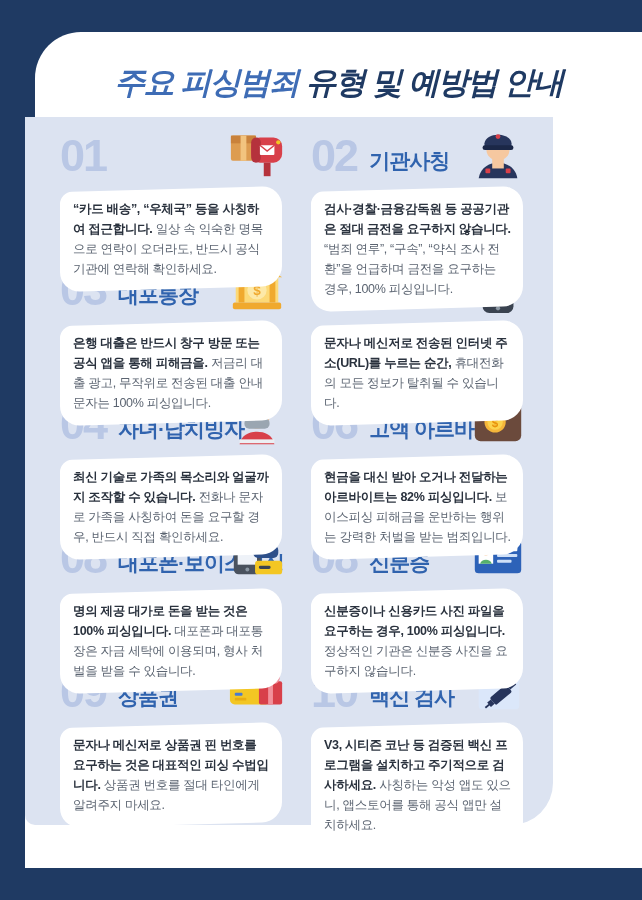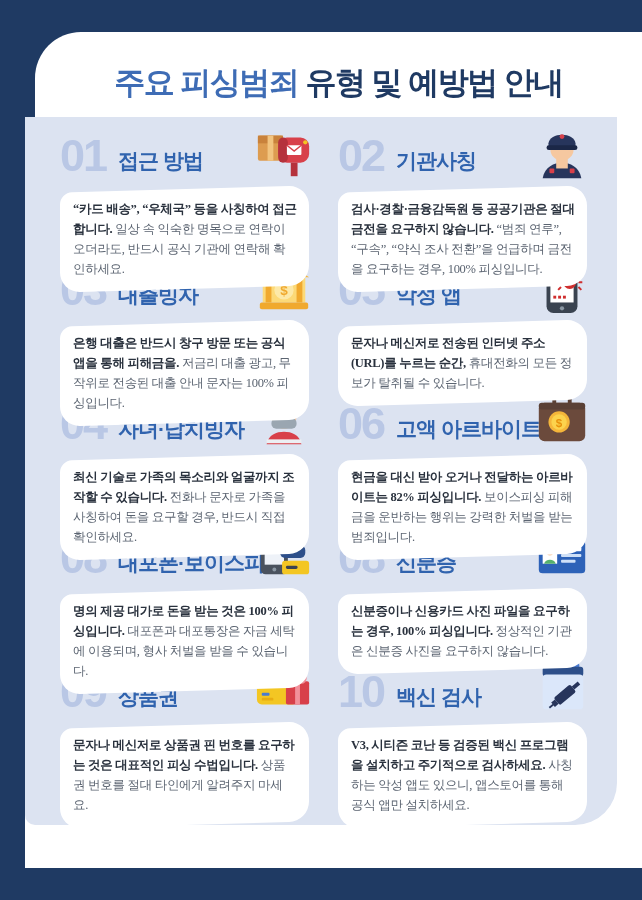--- a/index.html
+++ b/index.html
@@ -6,45 +6,45 @@
   .canvas{
     position:relative;width:642px;height:900px;overflow:hidden;
     background:#ffffff;
     font-family:"Liberation Sans","DejaVu Sans",sans-serif;
   }
   .top-band{position:absolute;left:0;top:0;width:642px;height:117px;background:#1f3a63;}
   .left-stripe{position:absolute;left:0;top:0;width:25px;height:868px;background:#1f3a63;}
   .footer-bar{position:absolute;left:0;bottom:0;width:642px;height:32px;background:#1f3a63;}
   .header-card{
     position:absolute;left:35px;top:32px;width:607px;height:96px;background:#ffffff;
-    border-radius:46px 0 0 0;display:flex;align-items:center;justify-content:center;
+    border-radius:46px 0 0 0;display:flex;align-items:center;justify-content:center;font-style:italic;
   }
   .header-title{
     margin:0;font-size:31px;font-weight:800;letter-spacing:-1.5px;color:#1f3a63;
     padding-top:6px;white-space:nowrap;
   }
   .header-title .hl{color:#3e6cb5;}
   .panel{
-    position:absolute;left:25px;top:117px;width:592px;height:708px;
+    position:absolute;left:25px;top:117px;width:528px;height:708px;
     background:#dce3f1;border-radius:0 0 42px 10px;
     box-sizing:border-box;padding:15px 28px 0 35px;
     display:grid;grid-template-columns:1fr 1fr;column-gap:27px;grid-auto-rows:134px;
   }
   .cell{position:relative;}
   .cell-head{position:relative;height:52px;display:flex;align-items:flex-start;}
   .num{
     font-size:45px;line-height:48px;font-weight:800;letter-spacing:-2px;color:#b9c7e5;
   }
   .cell-title{
     margin:15px 0 0 12px;font-size:21px;font-weight:800;letter-spacing:-1px;color:#3063ae;
     white-space:nowrap;
   }
   .icon{position:absolute;right:-2px;top:-8px;width:58px;height:58px;}
   .icon svg{width:58px;height:58px;display:block;}
-  .bubble{position:relative;margin:5px 2px 0 0;padding:10px 12px 10px 13px;z-index:1;font-family:Liberation Serif, serif;}
+  .bubble{position:relative;margin:5px 2px 0 0;padding:10px 12px 10px 13px;z-index:1;}
   .bubble::before{
     content:"";position:absolute;inset:0;background:#ffffff;z-index:-1;
     border-radius:12px 20px 20px 20px;transform:skewY(-1.6deg);
   }
   .body-text{font-size:12.5px;line-height:1.52;color:#5b6471;letter-spacing:-0.3px;}
   .body-text .b{font-weight:700;color:#2a323e;}
 </style>
 </head>
 <body>
 
@@ -54,21 +54,20 @@
 
   <div class="header-card">
     <h1 class="header-title"><span class="hl">주요 피싱범죄</span><span> 유형 및 예방법 안내</span></h1>
   </div>
 
   <div class="panel">
 
     <div class="cell">
       <div class="cell-head">
         <span class="num">01</span>
-        <span class="cell-title">접근 방법</span>
         <span class="icon">
           <svg viewBox="0 0 60 60">
             <rect x="3" y="12" width="26" height="26" rx="2" fill="#dd9c50"></rect>
             <rect x="3" y="12" width="26" height="8" fill="#c9823b"></rect>
             <rect x="13" y="12" width="6" height="26" fill="#f2c47f"></rect>
             <rect x="24" y="14" width="32" height="26" rx="9" fill="#d8404a"></rect>
             <rect x="24" y="14" width="10" height="26" rx="5" fill="#b5323c"></rect>
             <rect x="33" y="22" width="15" height="10" rx="1" fill="#ffffff"></rect>
             <path d="M33 22 L40.5 28 L48 22" fill="none" stroke="#d8404a" stroke-width="1.5"></path>
             <rect x="37" y="40" width="7" height="14" fill="#b5323c"></rect>
@@ -99,21 +98,21 @@
         </span>
       </div>
       <div class="bubble">
         <span class="body-text"><span class="b">검사·경찰·금융감독원 등 공공기관은 절대 금전을 요구하지 않습니다.</span><span> “범죄 연루”, “구속”, “약식 조사 전환”을 언급하며 금전을 요구하는 경우, 100% 피싱입니다.</span></span>
       </div>
     </div>
 
     <div class="cell">
       <div class="cell-head">
         <span class="num">03</span>
-        <span class="cell-title">대출빙자</span>
+        <span class="cell-title">대포통장</span>
         <span class="icon">
           <svg viewBox="0 0 60 60">
             <polygon points="30,4 56,20 4,20" fill="#f5b63a"></polygon>
             <rect x="8" y="20" width="44" height="26" fill="#fcd977"></rect>
             <rect x="11" y="22" width="6" height="24" fill="#f0a92e"></rect>
             <rect x="43" y="22" width="6" height="24" fill="#f0a92e"></rect>
             <rect x="5" y="46" width="50" height="7" rx="2" fill="#f0a92e"></rect>
             <circle cx="30" cy="33" r="10" fill="#fde9a8"></circle>
             <text x="30" y="38" font-size="14" font-weight="bold" fill="#f0a92e" text-anchor="middle" font-family="Liberation Sans,sans-serif">$</text>
             <circle cx="30" cy="12" r="3" fill="#fde9a8"></circle>

